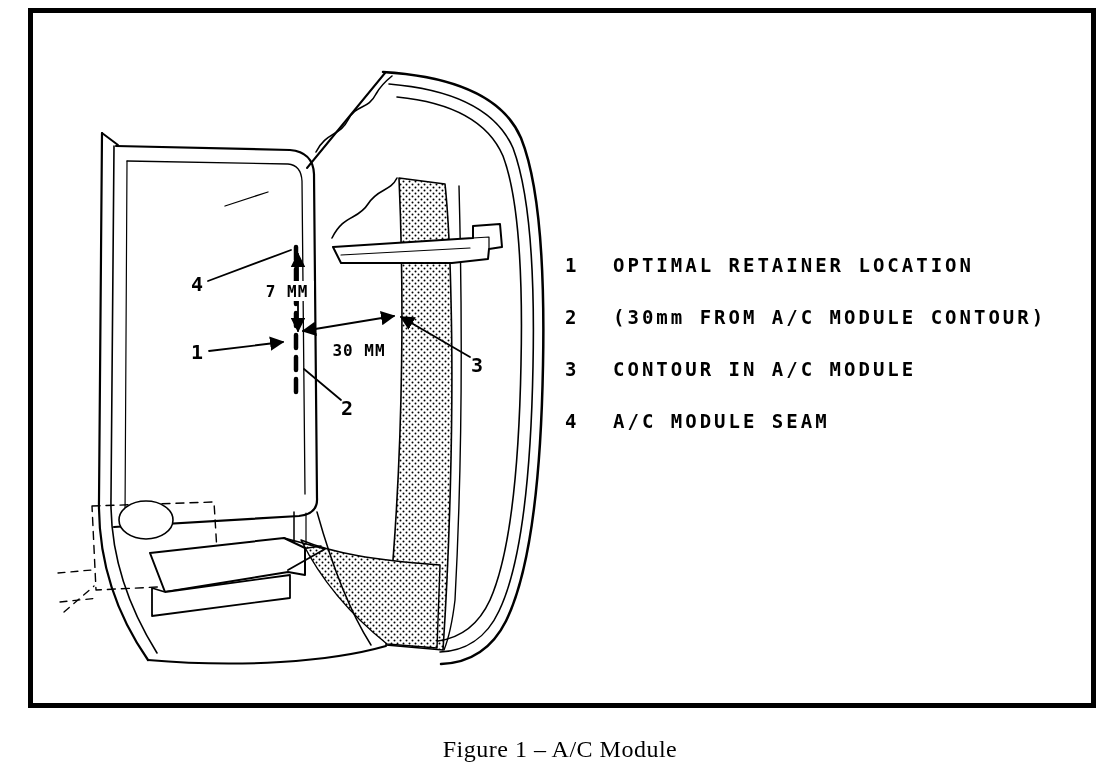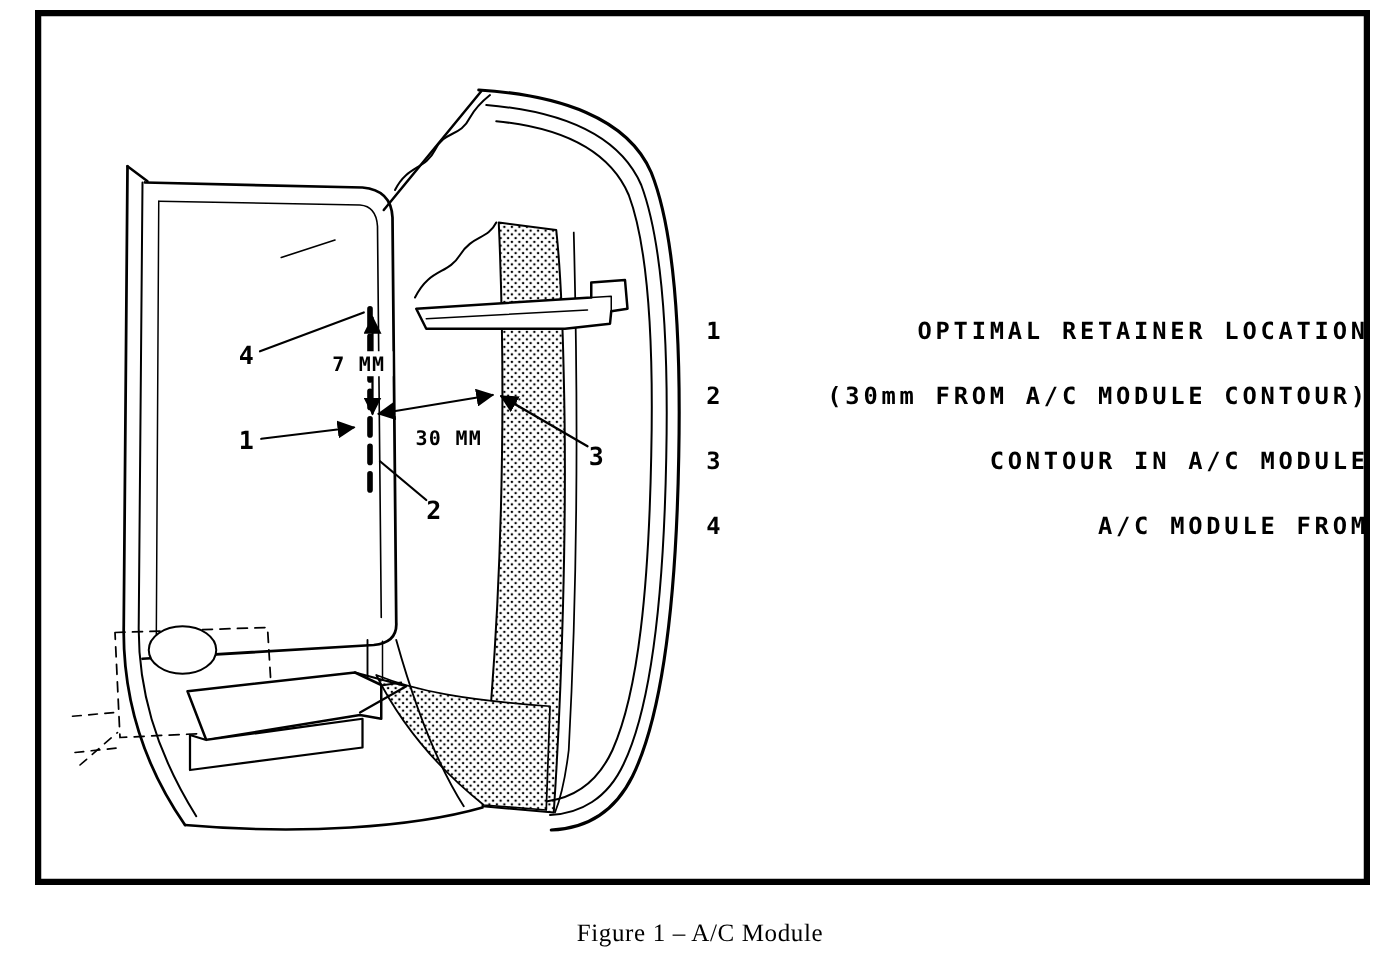--- a/index.html
+++ b/index.html
@@ -6,23 +6,23 @@
   .page{position:relative;width:1120px;height:784px;background:#fff;overflow:hidden;
         font-family:"DejaVu Sans Mono","Liberation Mono",monospace;color:#000;}
   .frame{position:absolute;left:28px;top:8px;width:1068px;height:700px;
          border:5px solid #000;box-sizing:border-box;background:#fff;}
   .art{position:absolute;left:0;top:0;width:1120px;height:784px;}
   .legend{position:absolute;left:565px;top:252px;width:530px;}
   .legend-item{display:flex;margin-bottom:26px;font-weight:bold;font-size:19px;
                letter-spacing:3px;color:#000;}
   .legend-item .num{width:48px;flex:none;line-height:26px;}
   .legend-item .lbl{flex:1;}
-  .legend-item .line{line-height:26px;white-space:nowrap;text-align:right;}
+  .legend-item .line{line-height:26px;white-space:nowrap;}
   .caption{position:absolute;left:0;top:736px;width:1120px;text-align:center;
-           font-family:"Liberation Serif","DejaVu Serif",serif;font-size:20px;
+           font-family:"Liberation Serif","DejaVu Serif",serif;font-size:24px;
            letter-spacing:0.5px;color:#000;}
   svg text{font-family:"DejaVu Sans Mono","Liberation Mono",monospace;font-weight:bold;}
 </style>
 </head>
 <body>
 
 <div class="page">
 
   <div class="frame"></div>
 
@@ -144,21 +144,21 @@
     <div class="legend-item">
       <span class="num">3</span>
       <span class="lbl">
         <div class="line">CONTOUR IN A/C MODULE</div>
       </span>
     </div>
 
     <div class="legend-item">
       <span class="num">4</span>
       <span class="lbl">
-        <div class="line">A/C MODULE FROM</div>
+        <div class="line">A/C MODULE SEAM</div>
       </span>
     </div>
 
   </div>
 
   <div class="caption">Figure 1 – A/C Module</div>
 
 </div>
 
 </body></html>

